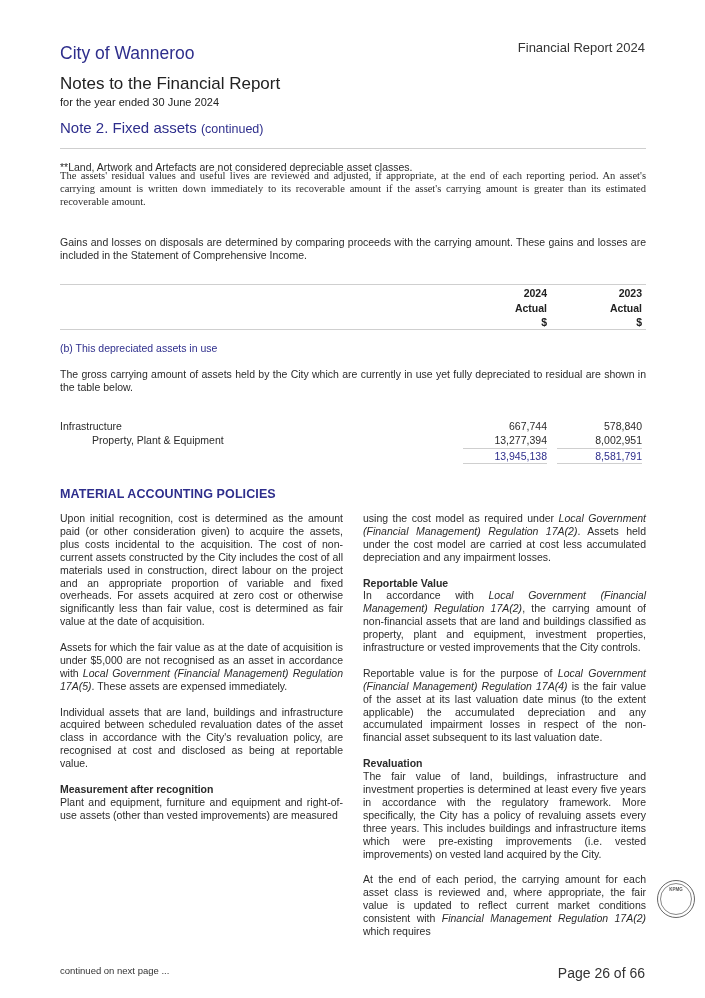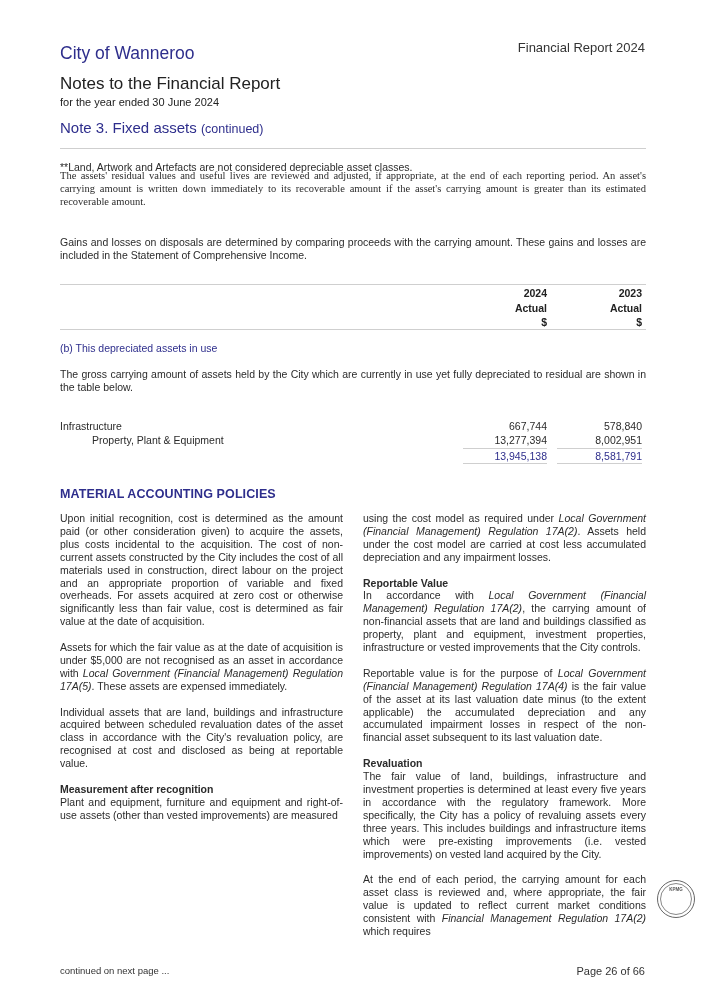--- a/index.html
+++ b/index.html
@@ -23,40 +23,40 @@
     .row-label { left: 60px; font-size: 10.5px; color: #2b2b2b; }
     .num { font-size: 10.5px; text-align: right; color: #2b2b2b; }
     .num.total { color: #2e2e8c; }
     .tline { height: 1px; background: #cfcfcf; }
     .policies-heading { left: 60px; top: 487px; font-size: 12.5px; font-weight: bold; color: #2e2e8c; letter-spacing: 0.1px; }
     .col { width: 283px; font-size: 10.5px; line-height: 12.9px; text-align: justify; color: #2b2b2b; }
     .col p { margin: 0 0 12.9px 0; }
     .col .h { font-weight: bold; display: block; }
     .col i { font-style: italic; }
     .footer-left { left: 60px; top: 965px; font-size: 9.5px; color: #333; }
-    .footer-right { right: 60px; top: 965px; font-size: 11px; color: #333; }
+    .footer-right { right: 60px; top: 965px; font-size: 14px; color: #333; }
     .stamp {
       left: 657px; top: 880px; width: 38px; height: 38px;
       border: 1.5px solid #666; border-radius: 50%; box-sizing: border-box;
     }
     .stamp .inner {
       position: absolute; left: 2px; top: 2px; right: 2px; bottom: 2px;
       border: 0.8px solid #888; border-radius: 50%;
     }
     .stamp .txt { position: absolute; left: 0; right: 0; top: 6px; text-align: center; font-size: 4.5px; color: #555; font-weight: bold; }
   </style>
 </head>
 <body>
 
 <div class="abs org">City of Wanneroo</div>
 <div class="abs report-tag">Financial Report 2024</div>
 <div class="abs notes-title">Notes to the Financial Report</div>
 <div class="abs notes-sub">for the year ended 30 June 2024</div>
 <div class="abs note-heading">
-  <span>Note 3. Fixed assets</span>
+  <span>Note 2. Fixed assets</span>
   <span class="small">(continued)</span>
 </div>
 <div class="abs rule" style="top:148px;"></div>
 
 <div class="abs para" style="top:161px;">**Land, Artwork and Artefacts are not considered depreciable asset classes.</div>
 <div class="abs para" style="top:169px;font-family:Liberation Serif, serif;">The assets' residual values and useful lives are reviewed and adjusted, if appropriate, at the end of each reporting period. An asset's carrying amount is written down immediately to its recoverable amount if the asset's carrying amount is greater than its estimated recoverable amount.</div>
 <div class="abs para" style="top:236px;">Gains and losses on disposals are determined by comparing proceeds with the carrying amount. These gains and losses are included in the Statement of Comprehensive Income.</div>
 
 <div class="abs rule" style="top:284px;"></div>
 <div class="abs th col1" style="top:286px;">

